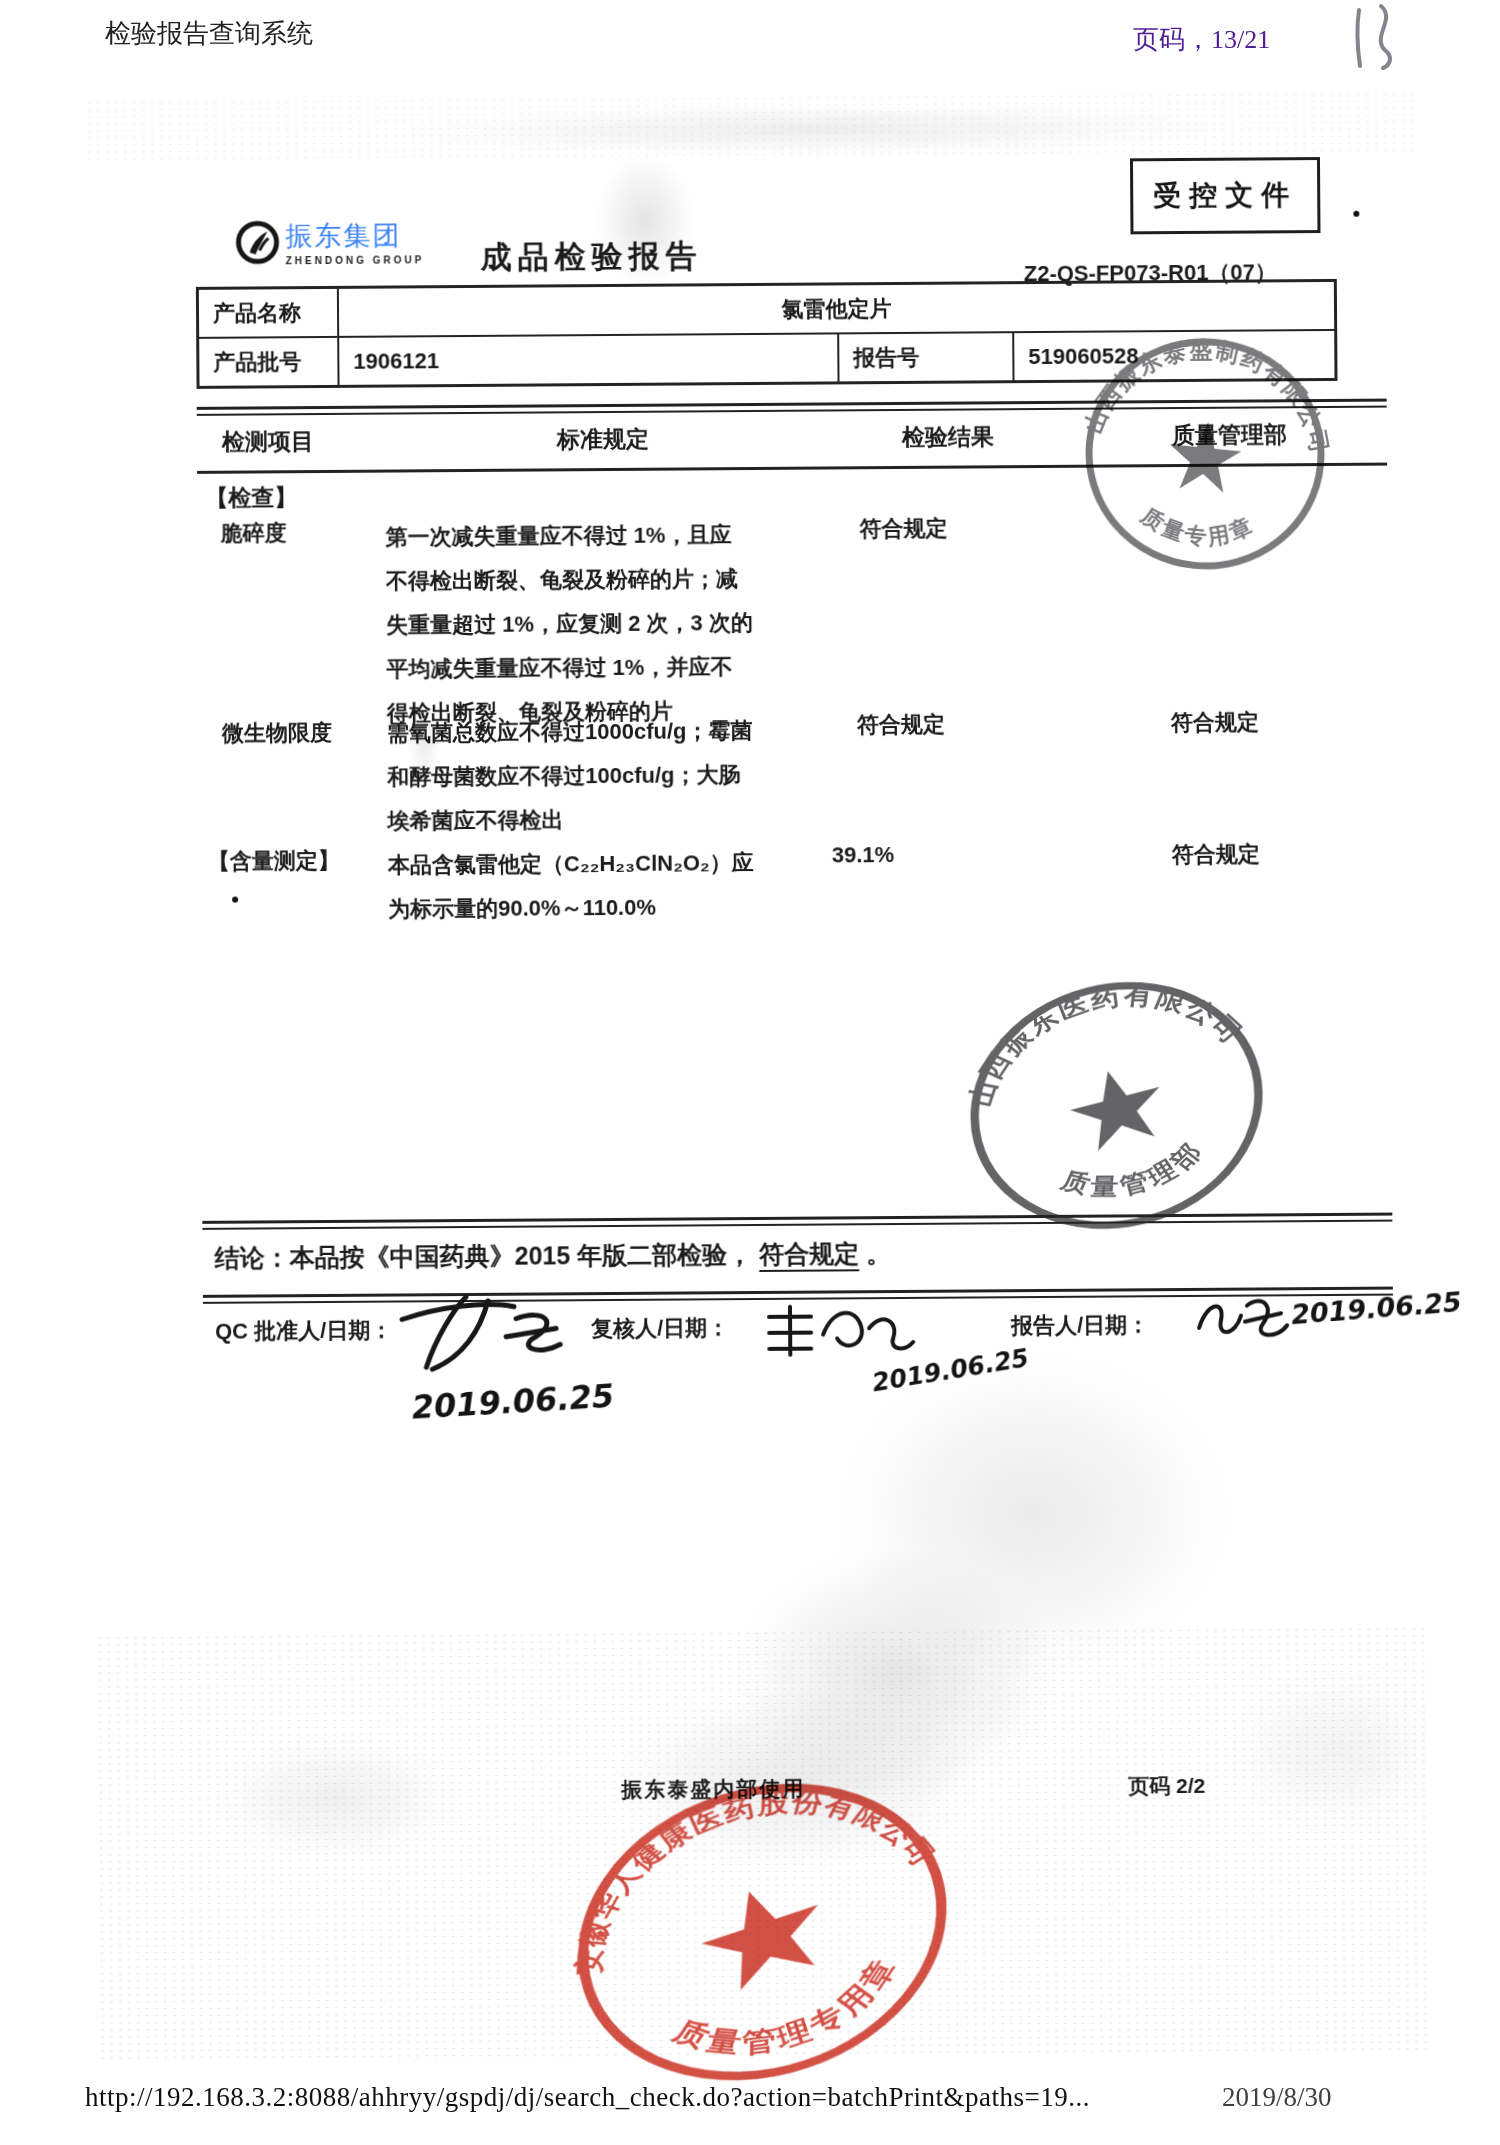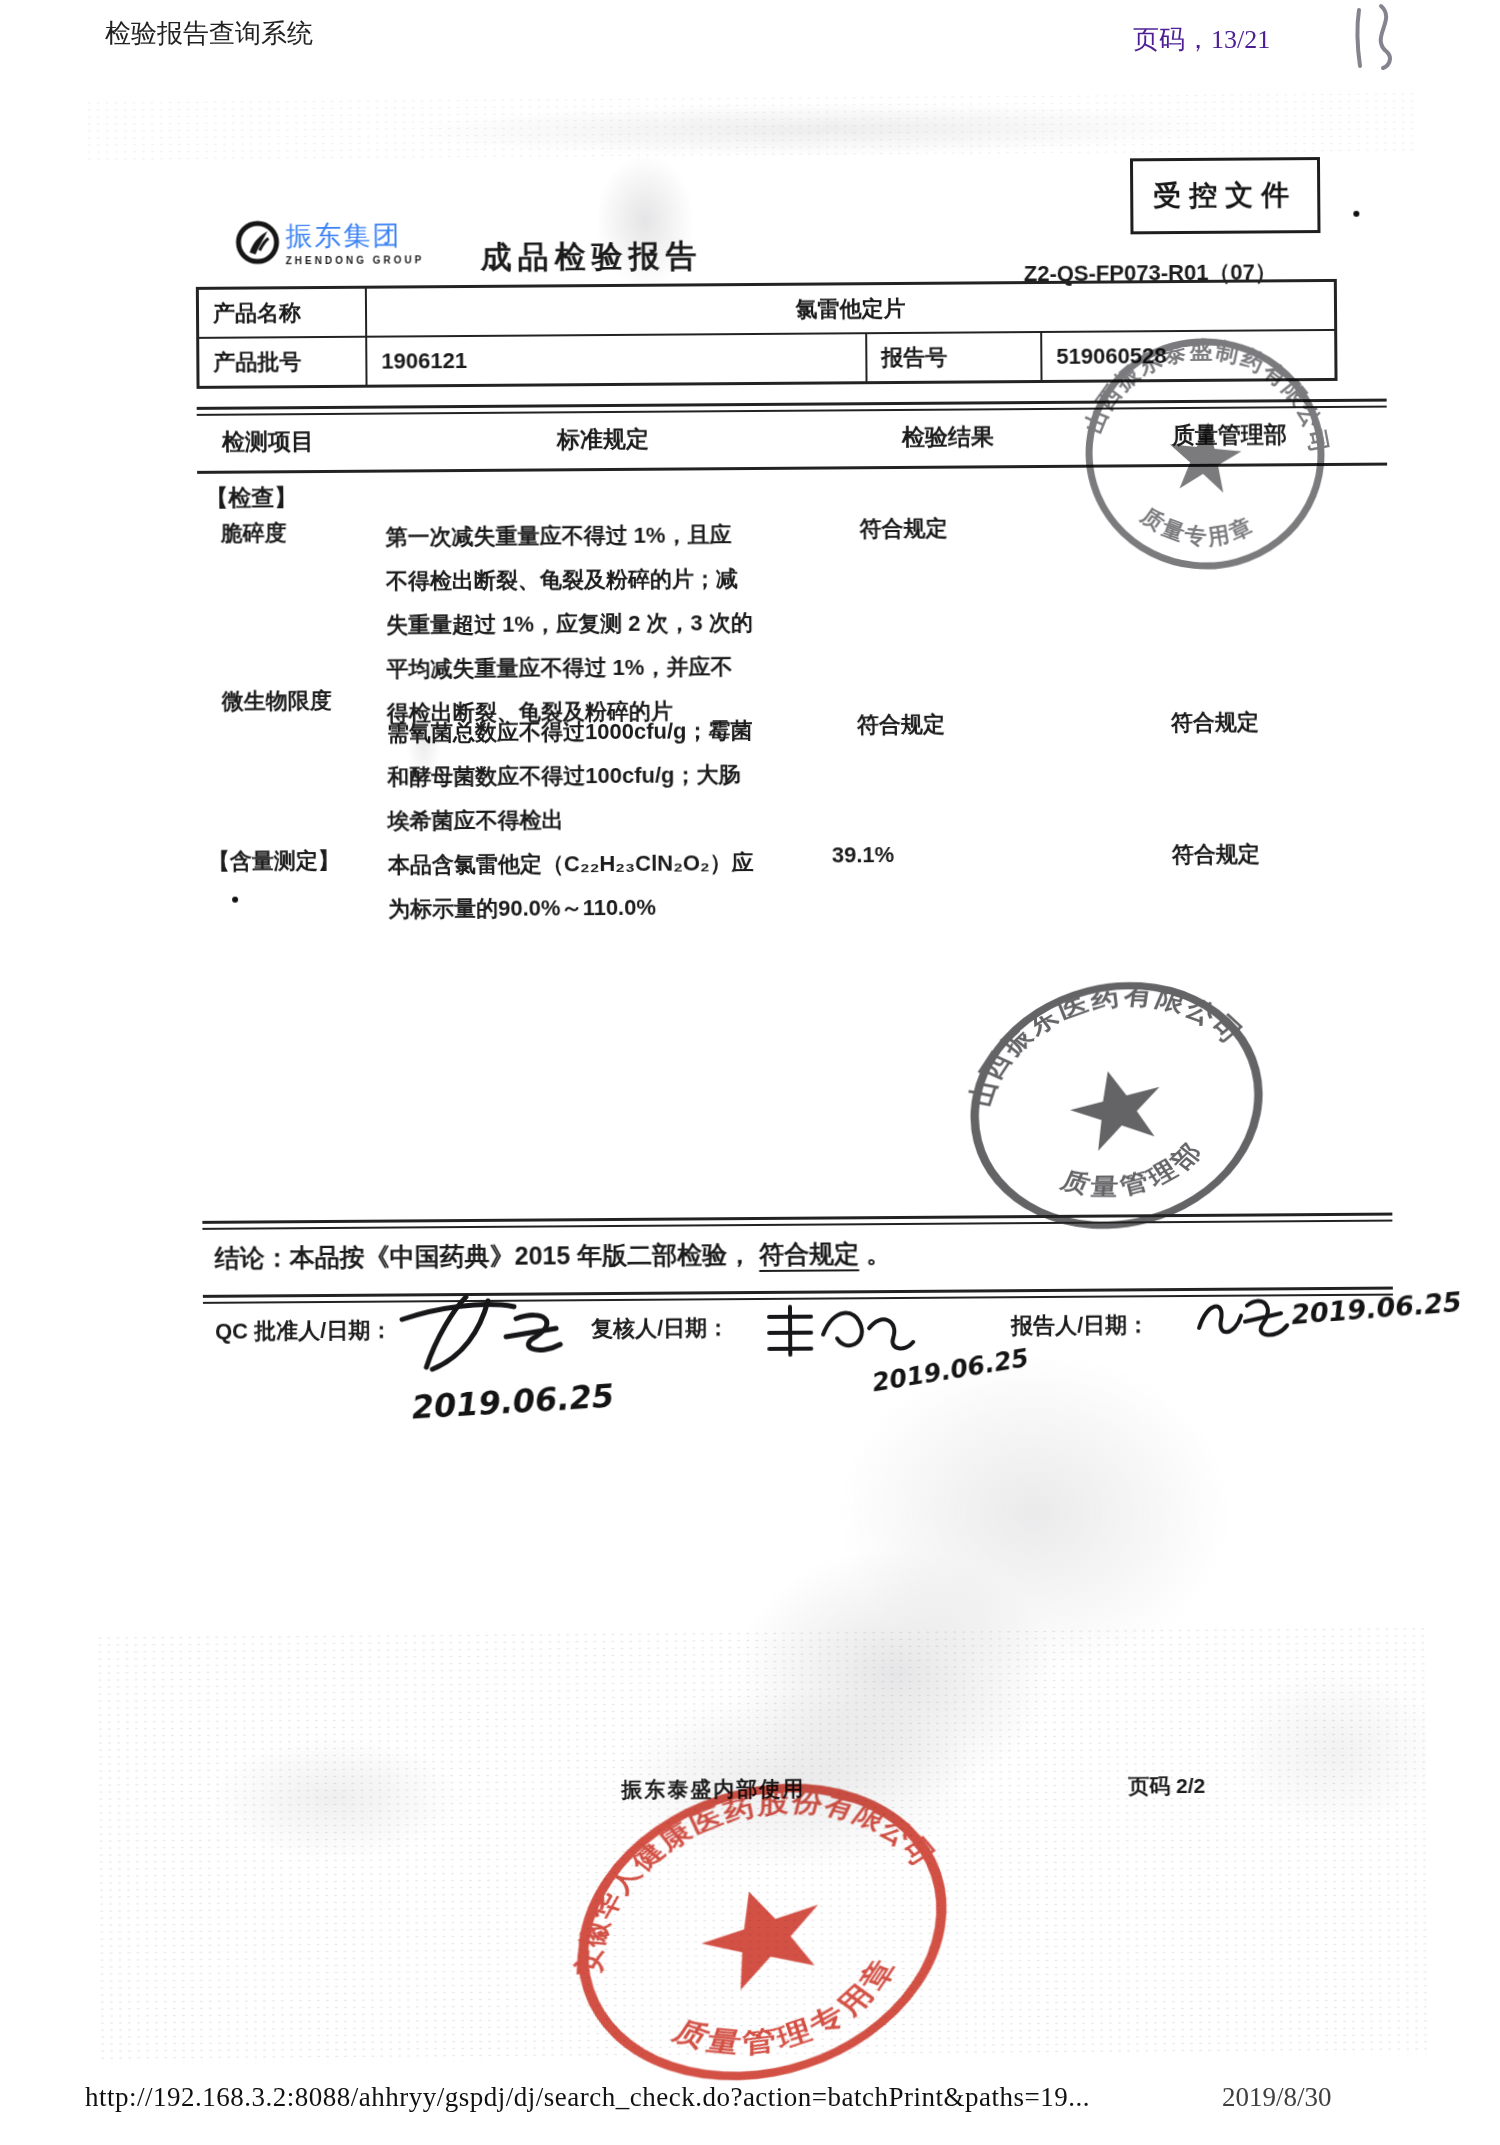--- a/index.html
+++ b/index.html
@@ -33,21 +33,21 @@
   #logo{left:150px;top:120px;width:190px}
   #logo .nm{font-size:27px;font-weight:400;letter-spacing:2px;color:#3b82f6}
   #logo .sub{font-size:10px;letter-spacing:3px;font-weight:700;color:#222;margin-top:1px}
   
   #ctrl-box{left:1045px;top:66px;border:3px solid #1e1e1e;padding:16px 20px;font-size:28px;font-weight:700;letter-spacing:8px;color:#161616}
   
   #ptable{left:110px;top:188px;width:1135px;border:3px solid #232323}
   #ptable .row{display:flex;height:47px;align-items:center}
   #ptable .row+.row{border-top:2px solid #232323}
   #ptable .cell{font-size:22px;font-weight:700;padding:0 14px;box-sizing:border-box}
-  #ptable .lab{width:168px;border-right:2px solid #232323;height:100%;display:flex;align-items:center}
+  #ptable .lab{width:140px;border-right:2px solid #232323;height:100%;display:flex;align-items:center}
   #ptable .mid{width:500px;border-right:2px solid #232323;height:100%;display:flex;align-items:center}
   #ptable .rep{width:175px;border-right:2px solid #232323;height:100%;display:flex;align-items:center}
   .rule{left:110px;width:1190px;background:#222}
   .hand{font-family:"DejaVu Sans",sans-serif;font-style:italic;font-weight:600;color:#141414}
   .stamp{mix-blend-mode:multiply}
   .u{ text-decoration:underline; text-underline-offset:7px; text-decoration-thickness:2px}
   .dot{width:6px;height:6px;border-radius:50%;background:#111}
 </style>
 </head>
 <body>
@@ -109,21 +109,21 @@
   <div class="abs doc-text" style="left:133px;top:420px;font-size:22px">脆碎度</div>
   <div class="abs doc-text" style="left:298px;top:418px;font-size:22px;line-height:44px;width:500px">
     <div>第一次减失重量应不得过 1%，且应</div>
     <div>不得检出断裂、龟裂及粉碎的片；减</div>
     <div>失重量超过 1%，应复测 2 次，3 次的</div>
     <div>平均减失重量应不得过 1%，并应不</div>
     <div>得检出断裂、龟裂及粉碎的片</div>
   </div>
   <div class="abs doc-text" style="left:772px;top:420px;font-size:22px">符合规定</div>
 
-  <div class="abs doc-text" style="left:133px;top:588px;font-size:22px">微生物限度</div>
+  <div class="abs doc-text" style="left:133px;top:620px;font-size:22px">微生物限度</div>
   <div class="abs doc-text" style="left:298px;top:614px;font-size:22px;line-height:44px;width:500px">
     <div>需氧菌总数应不得过1000cfu/g；霉菌</div>
     <div>和酵母菌数应不得过100cfu/g；大肠</div>
     <div>埃希菌应不得检出</div>
   </div>
   <div class="abs doc-text" style="left:768px;top:616px;font-size:22px">符合规定</div>
   <div class="abs doc-text" style="left:1082px;top:616px;font-size:22px">符合规定</div>
 
   <div class="abs doc-text" style="left:118px;top:748px;font-size:22px">【含量测定】</div>
   <div class="abs dot" style="left:142px;top:798px"></div>

